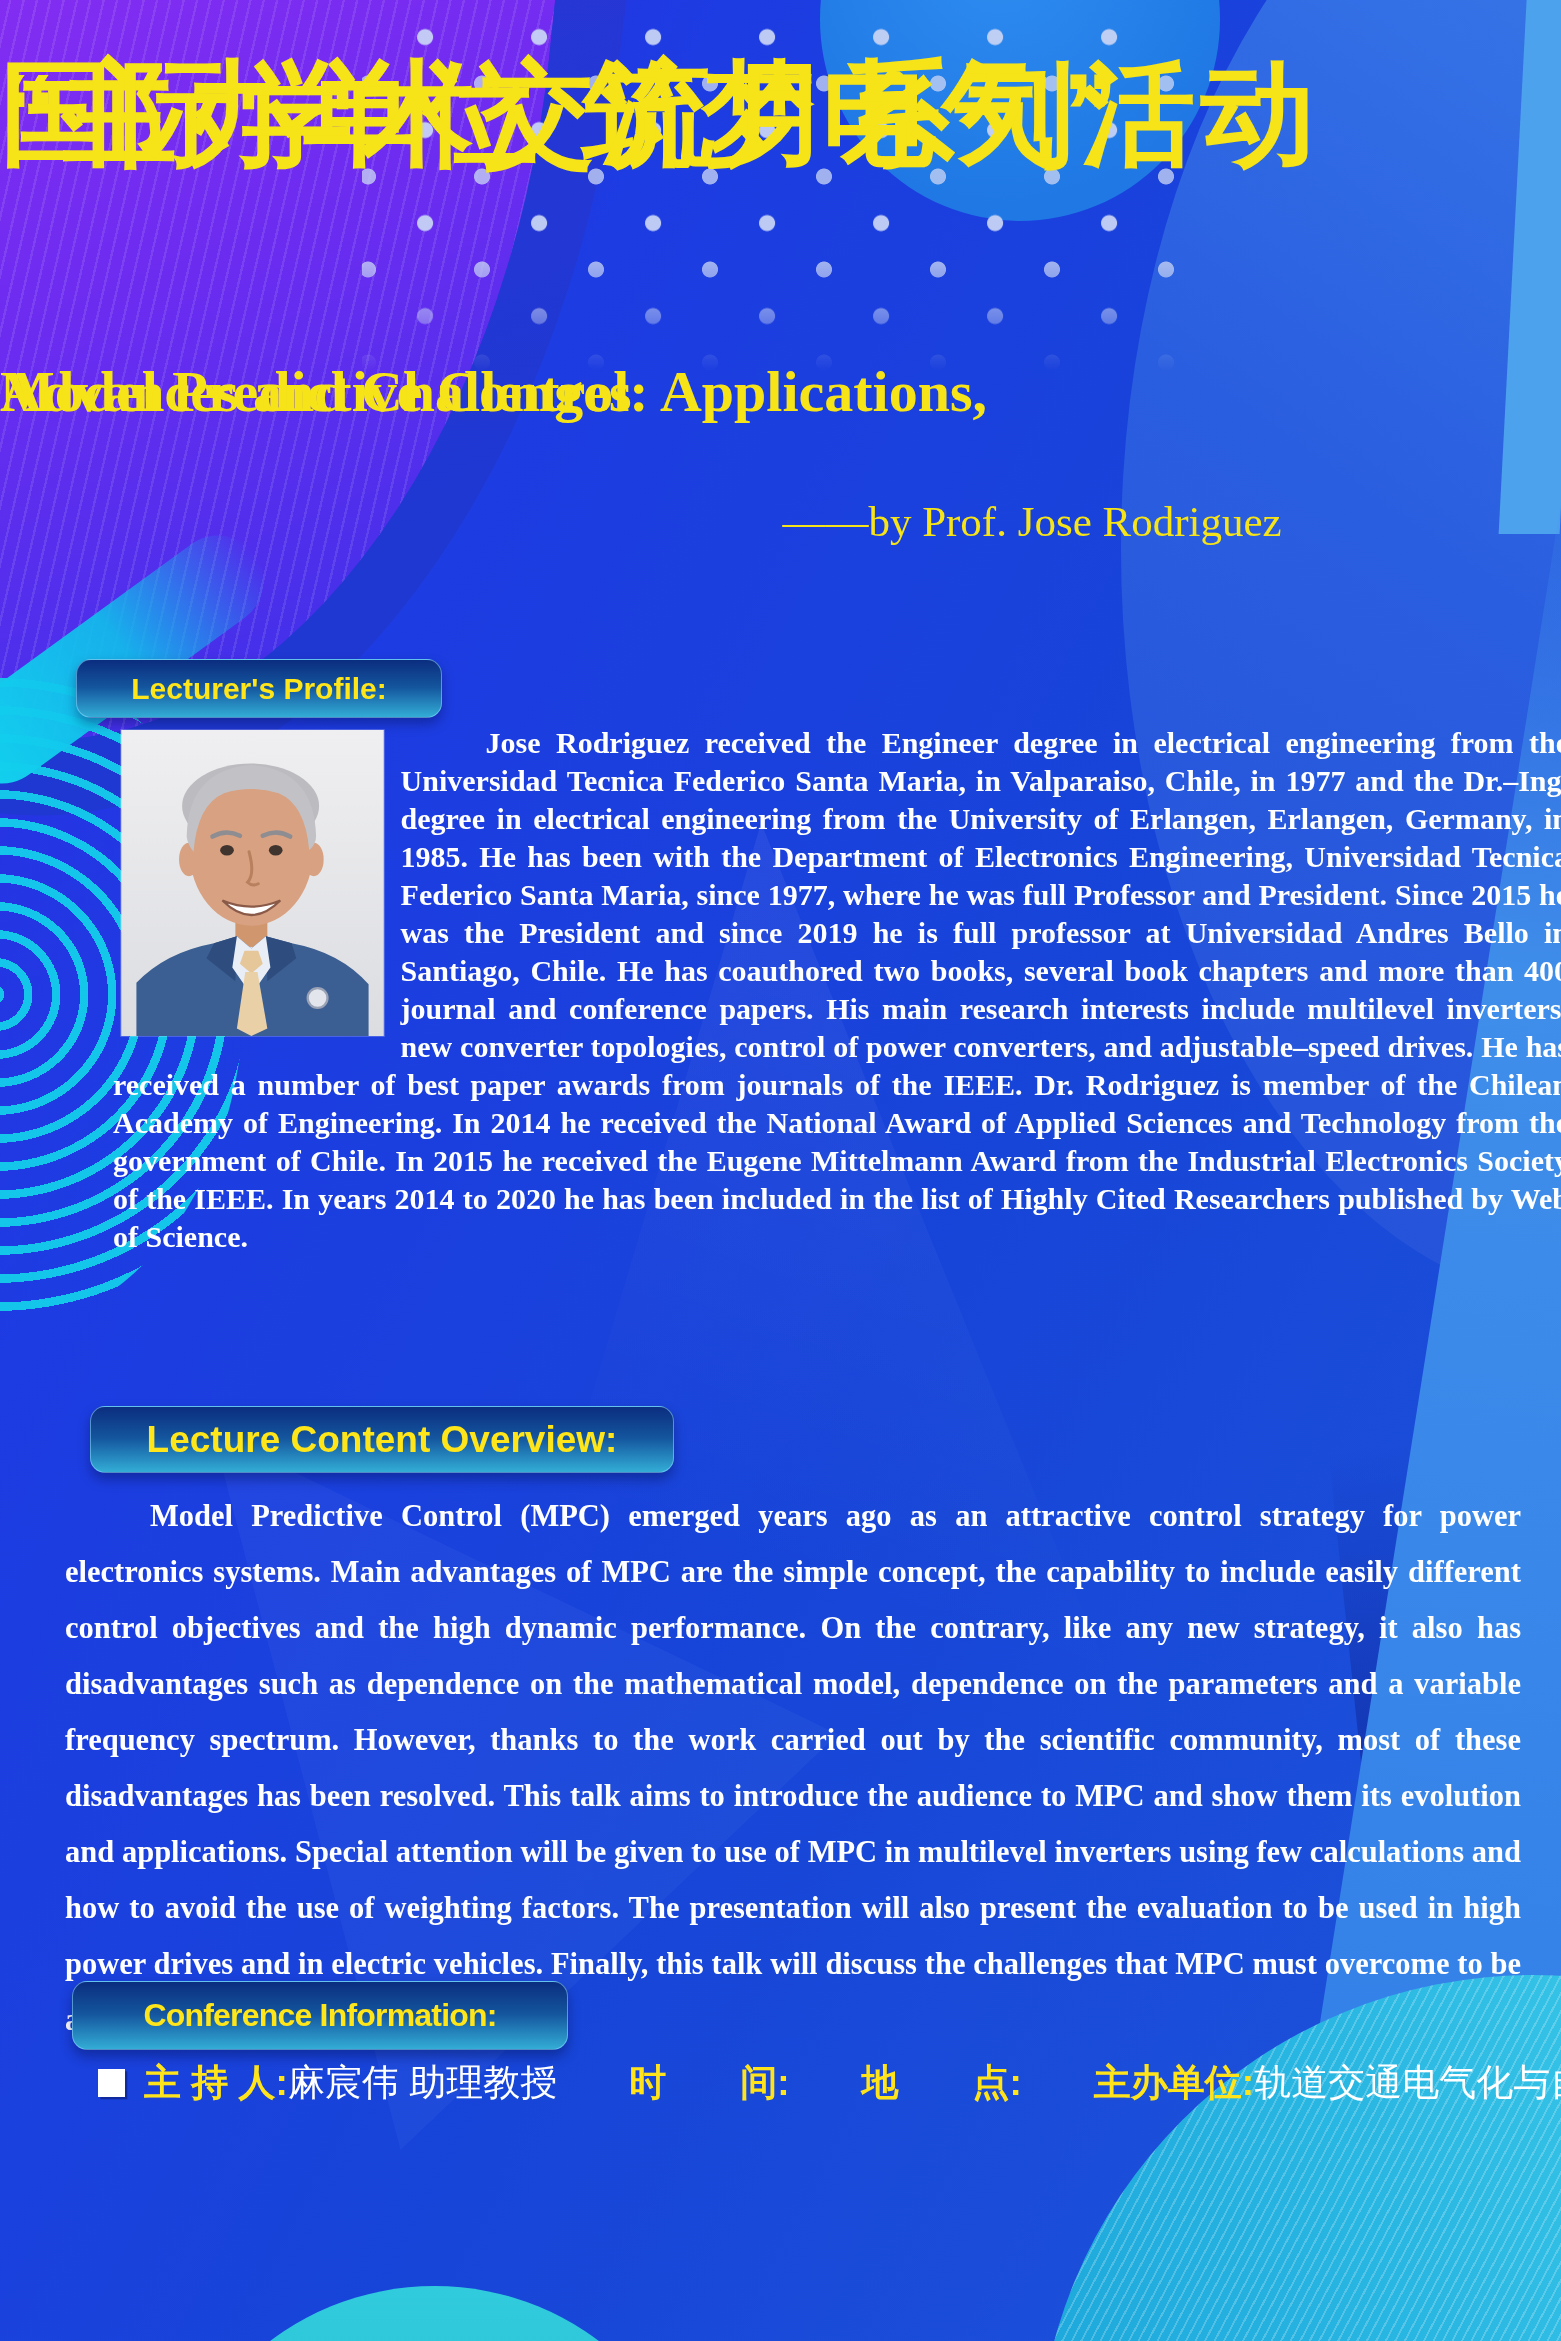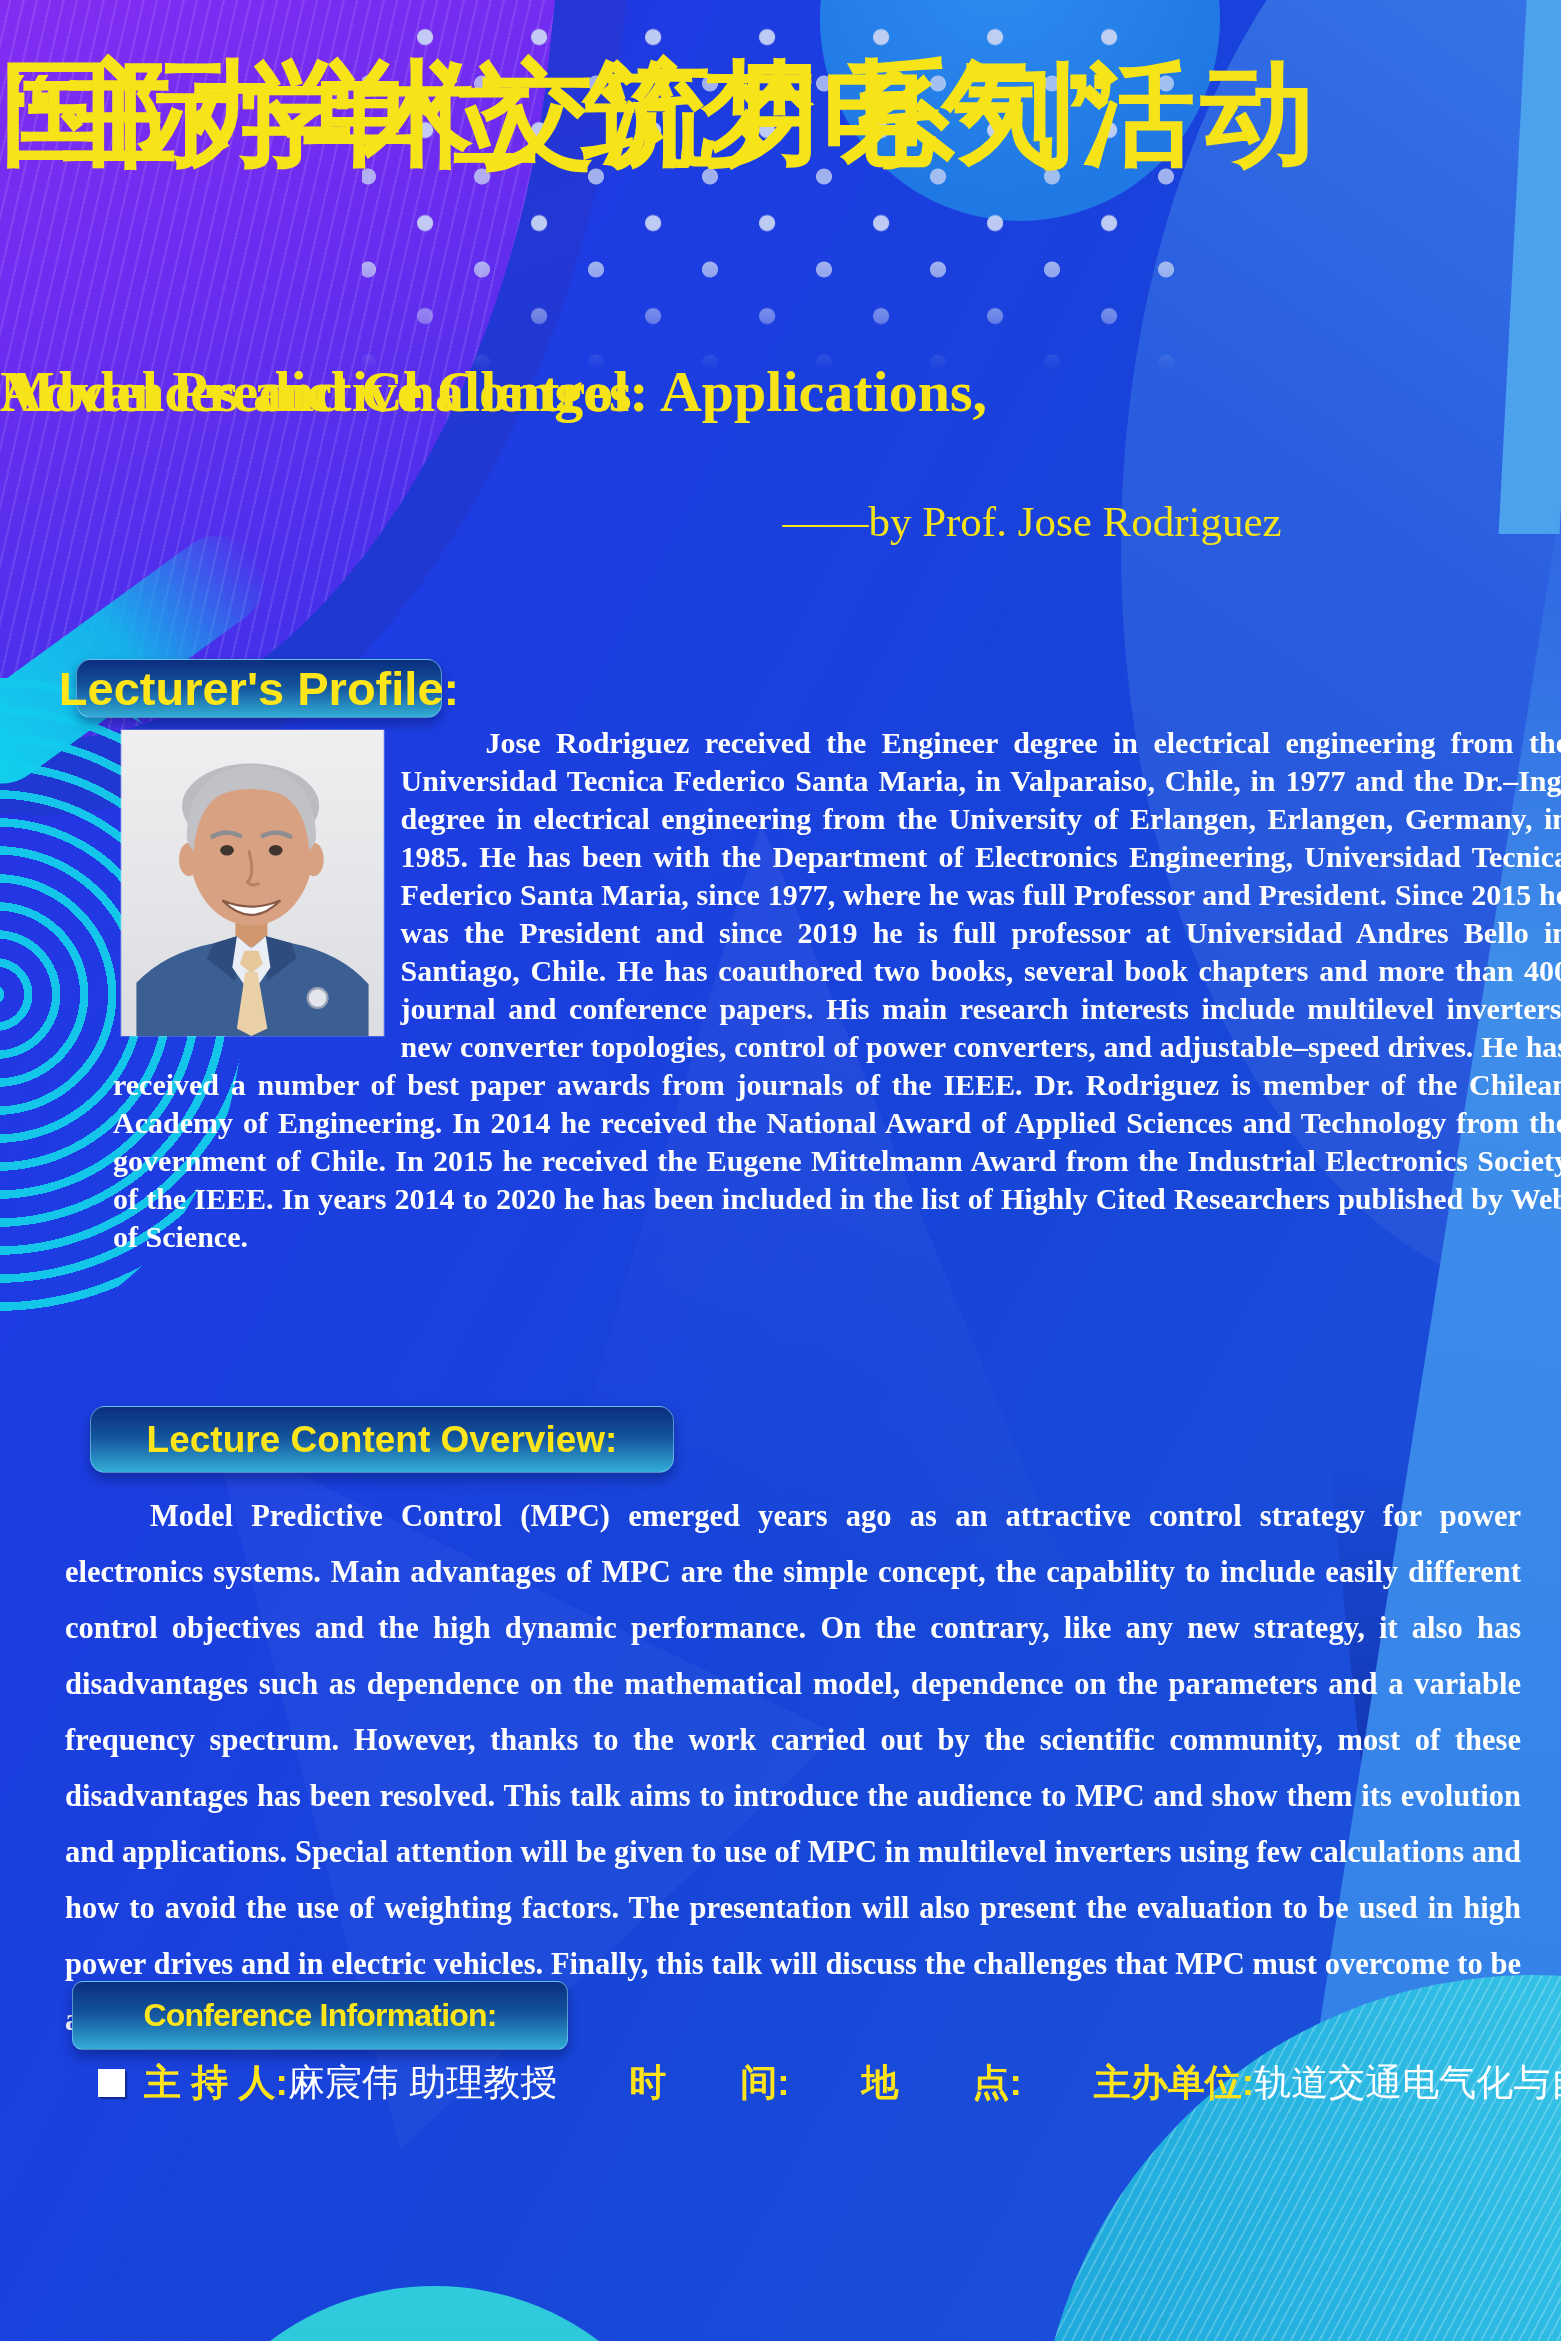--- a/index.html
+++ b/index.html
@@ -56,23 +56,23 @@
     font-weight:900;font-size:114px;line-height:147px;letter-spacing:6.1px;}
   .title-en{left:0;right:0;top:357px;text-align:center;color:#F6E318;
     font-family:"Liberation Serif",serif;font-weight:700;font-size:58px;line-height:70px;}
   .byline{left:0;right:0;top:497px;text-align:center;padding-left:503px;color:#F6E318;
     font-family:"Liberation Serif",serif;font-weight:400;font-size:43px;}
 
   .badge{display:flex;align-items:center;justify-content:center;border-radius:15.2px;
     background:linear-gradient(180deg,#0b2d80 0%,#14569e 48%,#33add6 100%);
     border:1.5px solid rgba(140,215,255,.55);box-shadow:0 6.1px 12.2px rgba(0,10,60,.35);
     color:#FFE61A;font-weight:800;white-space:nowrap;}
-  .badge-profile{left:76px;top:659px;width:366px;height:59px;font-size:47px;}
+  .badge-profile{left:76px;top:659px;width:366px;height:59px;font-size:30px;}
   .badge-overview{left:90px;top:1406px;width:584px;height:67px;font-size:37px;}
-  .badge-conference{left:72px;top:1981px;width:496px;height:69px;font-size:32px;letter-spacing:-0.8px;border-radius:11px;}
+  .badge-conference{left:72px;top:1981px;width:496px;height:69px;font-size:32px;letter-spacing:-0.8px;}
 
   .bio-block{left:65px;top:724px;width:1456px;color:#ffffff;
     font-family:"Liberation Serif",serif;font-weight:700;font-size:30px;line-height:38px;text-align:justify;margin-left:48px;}
   .photo{float:left;position:relative;width:263px;height:306px;margin:6.1px 17px 4.6px 7.6px;
     box-shadow:0 0 0 0.8px rgba(255,255,255,.25);}
   .photo svg{position:static;display:block;}
   .bio-text{position:static;display:block;text-indent:85px;}
 
   .abstract-block{left:65px;top:1488px;width:1456px;color:#ffffff;
     font-family:"Liberation Serif",serif;font-weight:700;font-size:30.5px;line-height:56px;

